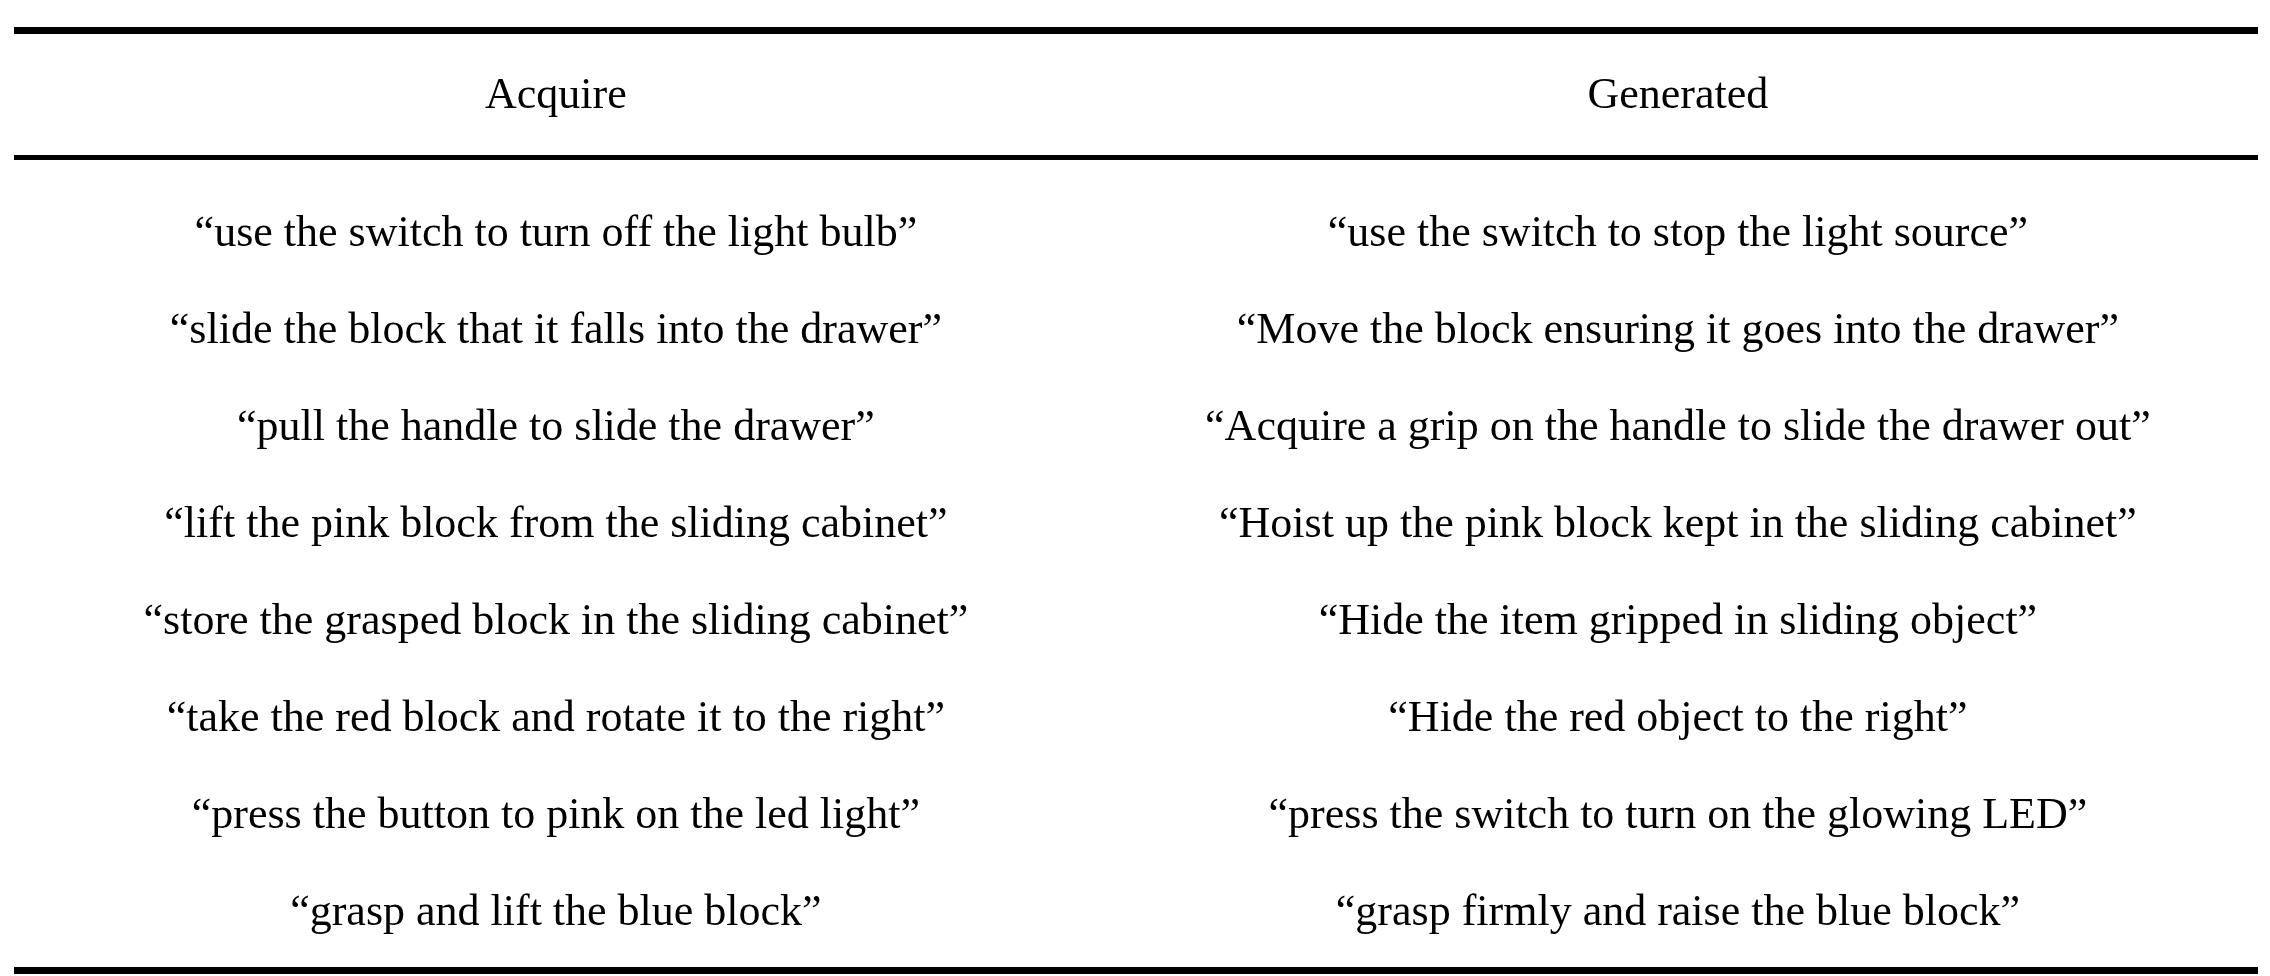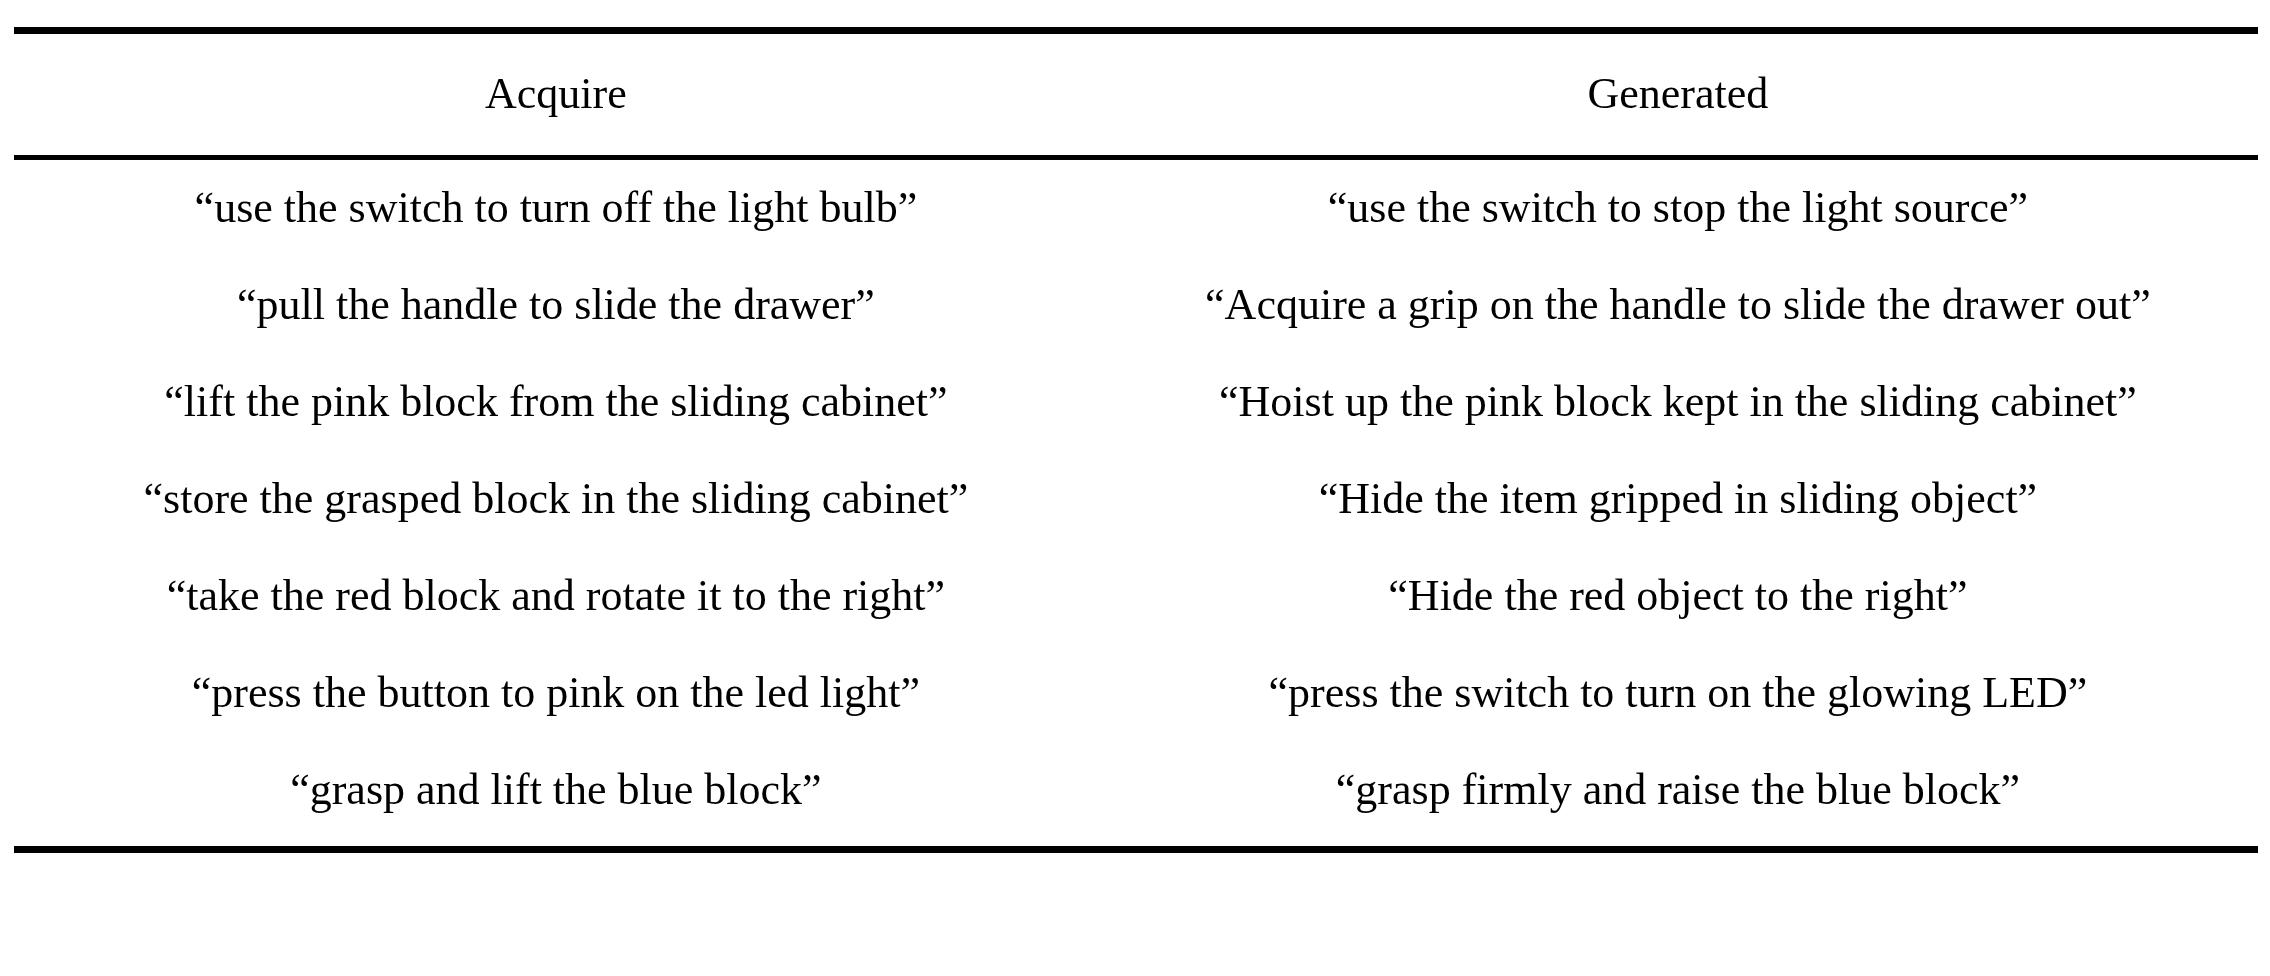--- a/index.html
+++ b/index.html
@@ -21,21 +21,21 @@
     width: 2244px;
     border-top: 7px solid #000000;
     border-bottom: 7px solid #000000;
   }
   .header-row {
     display: flex;
     height: 121px;
     border-bottom: 5px solid #000000;
   }
   .body-rows {
-    padding-top: 0;
+    padding-top: 24px;
     padding-bottom: 7px;
   }
   .t-row {
     display: flex;
     height: 97px;
   }
   .cell {
     display: flex;
     align-items: center;
     justify-content: center;
@@ -60,20 +60,24 @@
     <div class="cell col-generated">Generated</div>
   </div>
 
   <div class="body-rows">
 
     <div class="t-row">
       <div class="cell col-original">“use the switch to turn off the light bulb”</div>
       <div class="cell col-generated">“use the switch to stop the light source”</div>
     </div>
 
+    <div class="t-row">
+      <div class="cell col-original">“slide the block that it falls into the drawer”</div>
+      <div class="cell col-generated">“Move the block ensuring it goes into the drawer”</div>
+    </div>
 
     <div class="t-row">
       <div class="cell col-original">“pull the handle to slide the drawer”</div>
       <div class="cell col-generated">“Acquire a grip on the handle to slide the drawer out”</div>
     </div>
 
     <div class="t-row">
       <div class="cell col-original">“lift the pink block from the sliding cabinet”</div>
       <div class="cell col-generated">“Hoist up the pink block kept in the sliding cabinet”</div>
     </div>

